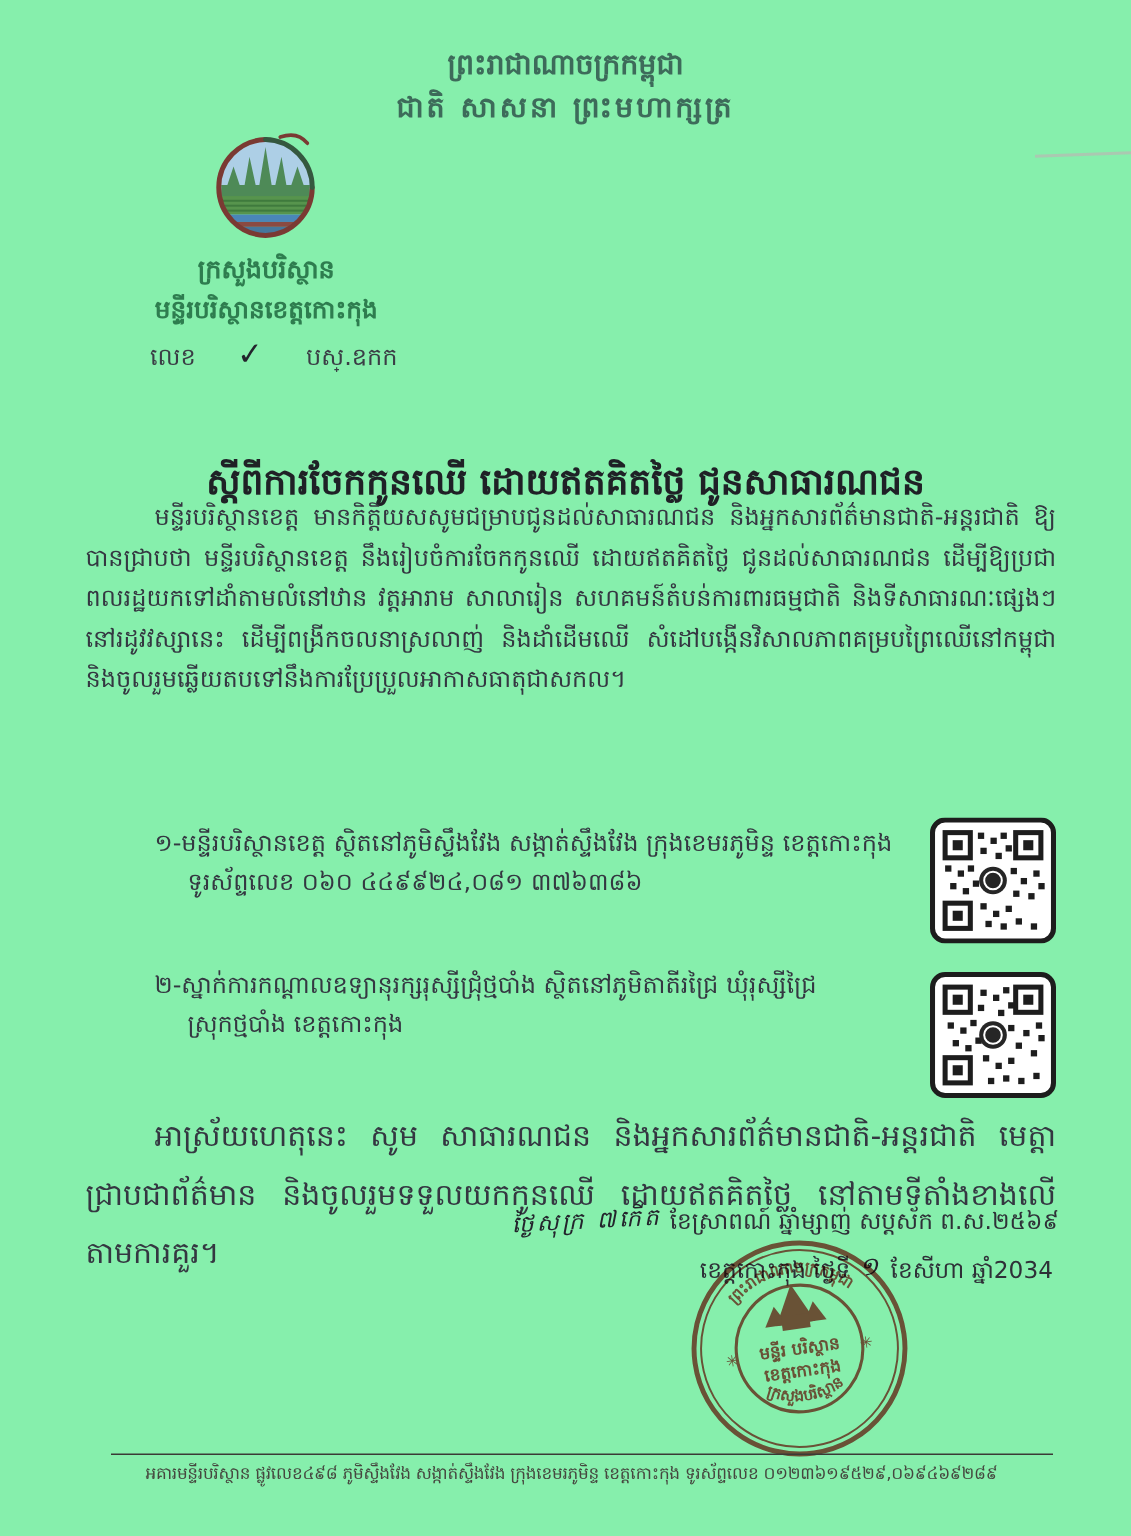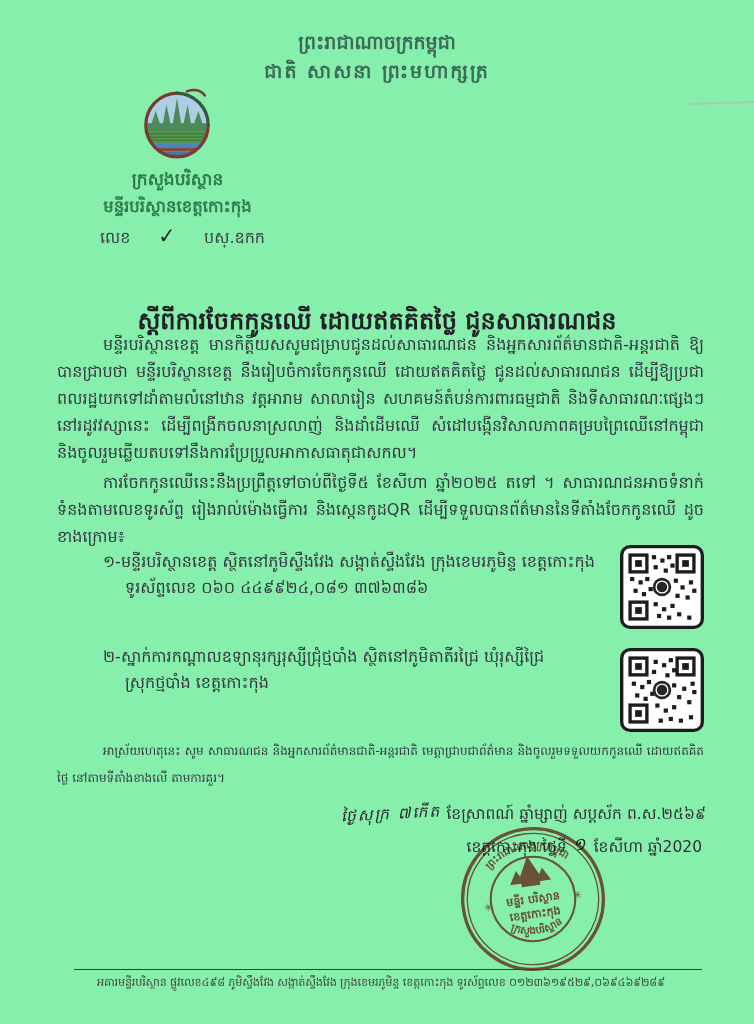--- a/index.html
+++ b/index.html
@@ -51,21 +51,21 @@
   }
   .body-block p + p { margin-top:3px; }
   .loc { position:absolute; left:103px; right:132px; font-size:16px; line-height:26px; color:var(--body-ink,#343741); }
   .loc-1 { top:549px; }
   .loc-2 { top:644px; }
   .loc .sub { padding-left:22px; }
   .qr { position:absolute; width:84px; height:84px; }
   .qr-1 { right:50px; top:545px; }
   .qr-2 { right:50px; top:648px; }
   .closing-block { position:absolute; top:738px; left:57px; right:50px; }
-  .closing-block p { margin:0; text-align:justify; text-indent:46px; font-size:12px; line-height:27px; }
+  .closing-block p { margin:0; text-align:justify; text-indent:46px; font-size:20px; line-height:39px; }
   .date-line1 { position:absolute; top:804px; left:180px; right:48px; text-align:right; font-size:15.5px; color:#2e3037; }
   .date-line2 { position:absolute; top:835px; left:300px; right:52px; text-align:right; font-size:15.5px; color:#2e3037; }
   .hand {
     display:inline-block; font-style:italic; letter-spacing:2px;
     transform:rotate(-3deg); color:#23242c;
   }
   .hand-day { margin:0 6px; transform:rotate(-6deg) translateY(-2px); font-size:17px; }
   .stamp {
     position:absolute; left:458px; top:824px; width:150px; height:150px;
     transform:rotate(-8deg); mix-blend-mode:multiply; opacity:.88;
@@ -112,21 +112,20 @@
   <div class="dept-name">មន្ទីរបរិស្ថានខេត្តកោះកុង</div>
 
   <div class="ref-row">
     <span>លេខ</span><span class="ref-check hand">✓</span><span>បស្.ឧកក</span>
   </div>
 
   <div class="doc-subtitle">ស្តីពីការចែកកូនឈើ ដោយឥតគិតថ្លៃ ជូនសាធារណជន</div>
 
   <div class="body-block">
     <p>មន្ទីរបរិស្ថានខេត្ត មានកិត្តិយសសូមជម្រាបជូនដល់សាធារណជន និងអ្នកសារព័ត៌មានជាតិ-អន្តរជាតិ ឱ្យបានជ្រាបថា មន្ទីរបរិស្ថានខេត្ត នឹងរៀបចំការចែកកូនឈើ ដោយឥតគិតថ្លៃ ជូនដល់សាធារណជន ដើម្បីឱ្យប្រជាពលរដ្ឋយកទៅដាំតាមលំនៅឋាន វត្តអារាម សាលារៀន សហគមន៍តំបន់ការពារធម្មជាតិ និងទីសាធារណៈផ្សេងៗនៅរដូវវស្សានេះ ដើម្បីពង្រីកចលនាស្រលាញ់ និងដាំដើមឈើ សំដៅបង្កើនវិសាលភាពគម្របព្រៃឈើនៅកម្ពុជា និងចូលរួមឆ្លើយតបទៅនឹងការប្រែប្រួលអាកាសធាតុជាសកល។</p>
-    <p>ការចែកកូនឈើនេះនឹងប្រព្រឹត្តទៅចាប់ពីថ្ងៃទី៥ ខែសីហា ឆ្នាំ២០២៥ តទៅ ។ សាធារណជនអាចទំនាក់ទំនងតាមលេខទូរស័ព្ទ រៀងរាល់ម៉ោងធ្វើការ និងស្កេនកូដQR ដើម្បីទទួលបានព័ត៌មាននៃទីតាំងចែកកូនឈើ ដូចខាងក្រោម៖</p>
   </div>
 
   <div class="loc loc-1">
     <div>១-មន្ទីរបរិស្ថានខេត្ត ស្ថិតនៅភូមិស្ទឹងវែង សង្កាត់ស្ទឹងវែង ក្រុងខេមរភូមិន្ទ ខេត្តកោះកុង</div>
     <div class="sub">ទូរស័ព្ទលេខ ០៦០ ៤៤៩៩២៤,០៨១ ៣៧៦៣៨៦</div>
   </div>
 
   <svg class="qr qr-1" viewBox="0 0 100 100">
     <rect x="2" y="2" width="96" height="96" rx="10" fill="#fff" stroke="#1d1d1d" stroke-width="4"></rect>
     <g fill="#1d1d1d">
@@ -212,21 +211,21 @@
 
   <div class="closing-block">
     <p>អាស្រ័យហេតុនេះ សូម សាធារណជន និងអ្នកសារព័ត៌មានជាតិ-អន្តរជាតិ មេត្តាជ្រាបជាព័ត៌មាន និងចូលរួមទទួលយកកូនឈើ ដោយឥតគិតថ្លៃ នៅតាមទីតាំងខាងលើ តាមការគួរ។</p>
   </div>
 
   <div class="date-line1">
     <span class="hand">ថ្ងៃសុក្រ ៧កើត</span>
     <span>ខែស្រាពណ៍ ឆ្នាំម្សាញ់ សប្តស័ក ព.ស.២៥៦៩</span>
   </div>
   <div class="date-line2">
-    <span>ខេត្តកោះកុង ថ្ងៃទី</span><span class="hand hand-day">១</span><span>ខែសីហា ឆ្នាំ2020</span>
+    <span>ខេត្តកោះកុង ថ្ងៃទី</span><span class="hand hand-day">១</span><span>ខែសីហា ឆ្នាំ2034</span>
   </div>
 
   <svg class="stamp" viewBox="0 0 160 160">
     <defs>
       <path id="arcTop" d="M 22,84 A 58,58 0 0 1 138,84" fill="none"></path>
       <path id="arcBottom" d="M 26,76 A 56,56 0 0 0 134,76" fill="none"></path>
     </defs>
     <circle cx="80" cy="80" r="75" fill="none" stroke="var(--stamp-red,#bf3f38)" stroke-width="3.5"></circle>
     <circle cx="80" cy="80" r="70" fill="none" stroke="var(--stamp-red,#bf3f38)" stroke-width="1.4"></circle>
     <circle cx="80" cy="80" r="45" fill="none" stroke="var(--stamp-red,#bf3f38)" stroke-width="2.2"></circle>

